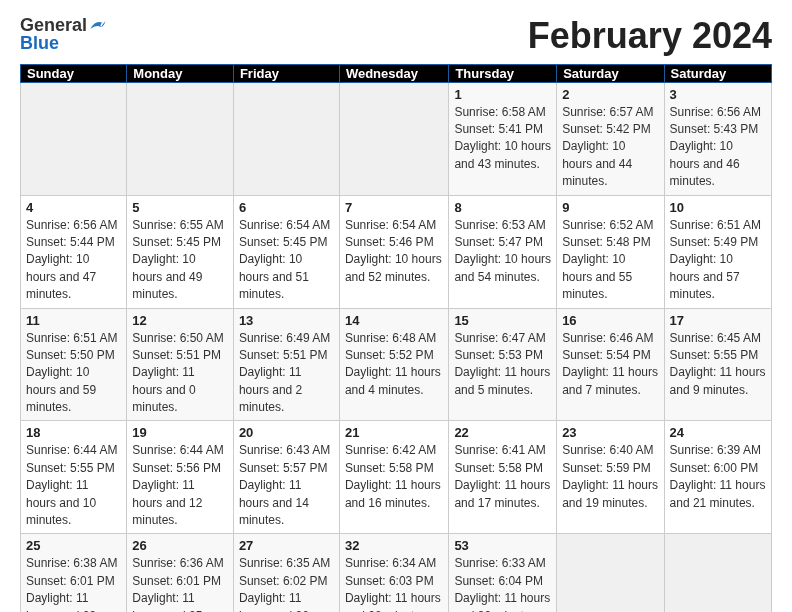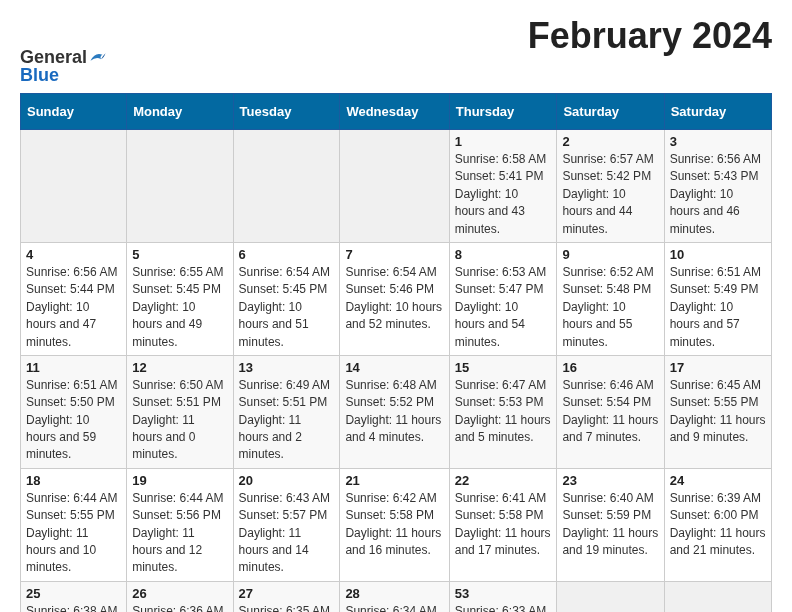--- a/index.html
+++ b/index.html
@@ -13,21 +13,20 @@
     .header-top {
       display: flex;
       align-items: flex-start;
       justify-content: space-between;
       margin-bottom: 4px;
     }
     .logo {
       display: flex;
       align-items: center;
       gap: 2px;
-      margin-top: 32px;
     }
     .logo-text-general {
       font-size: 18px;
       font-weight: bold;
       color: #333;
       line-height: 1;
     }
     .logo-text-blue {
       font-size: 18px;
       font-weight: bold;
@@ -52,23 +51,23 @@
       font-size: 15px;
       color: #444;
     }
     .calendar-table {
       width: 100%;
       border-collapse: collapse;
       margin-top: 8px;
       font-size: 11px;
     }
     .calendar-table thead tr th {
-      background-color: #0369a1;
+      background-color: #000000;
       color: #fff;
-      padding: 10px 6px;
+      padding: 1px 6px;
       text-align: left;
       font-size: 13px;
       font-weight: bold;
       border: 1px solid #1a5a9f;
     }
     .calendar-table tbody tr td {
       border: 1px solid #ccc;
       vertical-align: top;
       padding: 4px 5px;
       width: 113px;
@@ -116,21 +115,21 @@
   <div class="title-area">
     <div class="month-title">February 2024</div>
   </div>
 </div>
 
 <table class="calendar-table">
   <thead>
     <tr>
     <th>Sunday</th>
         <th>Monday</th>
-        <th>Tuesday</th>
+        <th>Friday</th>
         <th>Wednesday</th>
         <th>Thursday</th>
         <th>Saturday</th>
         <th>Saturday</th>
       </tr>
   </thead>
   <tbody id="calendar-body">
   <tr>
         <td class="empty-cell"></td>
         <td class="empty-cell"></td>
@@ -246,21 +245,21 @@
         </td>
         <td>
           <span class="day-num">26</span>
           <div class="day-info">Sunrise: 6:36 AM<br>Sunset: 6:01 PM<br>Daylight: 11 hours and 25 minutes.</div>
         </td>
         <td>
           <span class="day-num">27</span>
           <div class="day-info">Sunrise: 6:35 AM<br>Sunset: 6:02 PM<br>Daylight: 11 hours and 26 minutes.</div>
         </td>
         <td>
-          <span class="day-num">28</span>
+          <span class="day-num">32</span>
           <div class="day-info">Sunrise: 6:34 AM<br>Sunset: 6:03 PM<br>Daylight: 11 hours and 28 minutes.</div>
         </td>
         <td>
           <span class="day-num">53</span>
           <div class="day-info">Sunrise: 6:33 AM<br>Sunset: 6:04 PM<br>Daylight: 11 hours and 30 minutes.</div>
         </td>
         <td class="empty-cell"></td>
         <td class="empty-cell"></td>
       </tr>
     </tbody>

